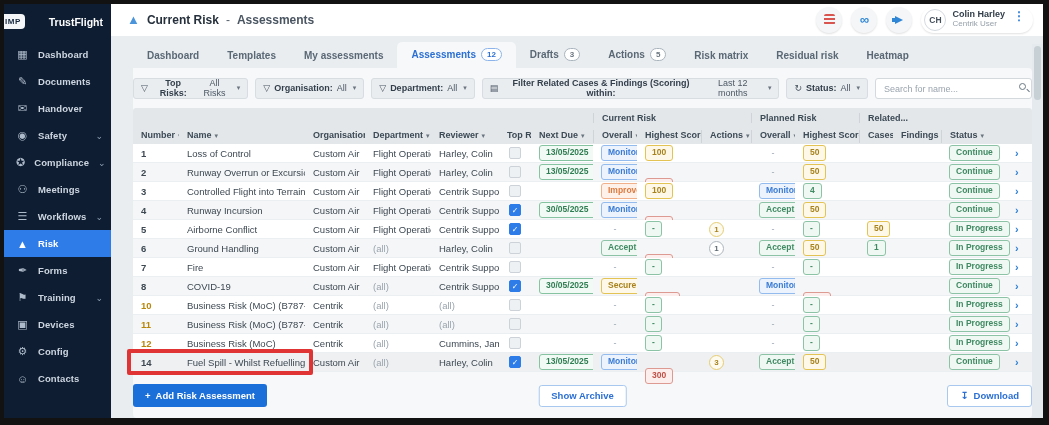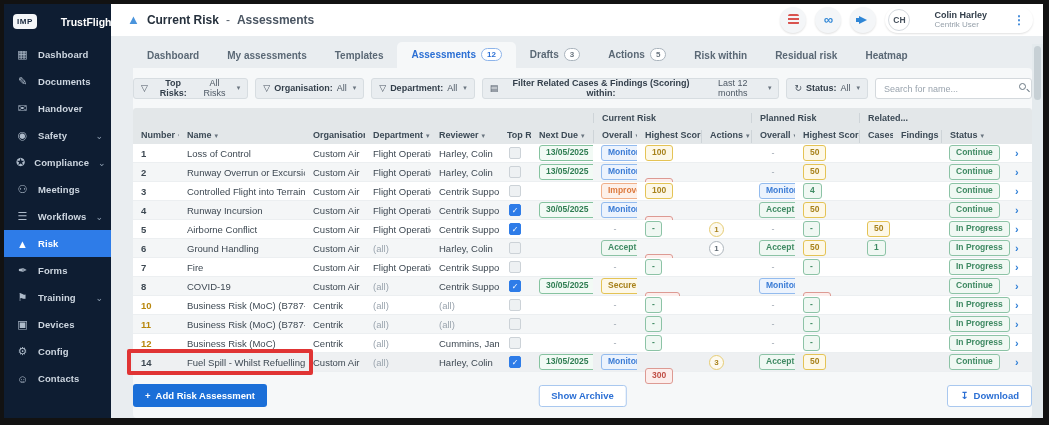--- a/index.html
+++ b/index.html
@@ -3,21 +3,21 @@
 <meta charset="utf-8">
 <style>
   * { margin:0; padding:0; box-sizing:border-box; }
   html,body { background:#222; }
   body { font-family:"Liberation Sans","DejaVu Sans",sans-serif; }
   .frame { position:relative; width:1049px; height:425px; background:#121212; padding:4px 6px 7px 4px; overflow:hidden; }
   .app { display:flex; width:100%; height:100%; background:#eef1f3; overflow:hidden; }
 
   
   .sidebar { width:107px; flex:0 0 107px; background:#0e1d32; color:#d6dde6; display:flex; flex-direction:column; }
-  .logo-row { display:flex; align-items:center; gap:24px; padding:10px 8px 12px 9px; }
+  .logo-row { display:flex; align-items:center; gap:24px; padding:10px 8px 12px 9px;justify-content:flex-end; }
   .logo-box { background:#f4f6f8; color:#16263c; font-size:8px; font-weight:bold; border-radius:4px; padding:3px 4px; letter-spacing:.5px; }
   .brand-name { color:#ffffff; font-size:10.5px; font-weight:bold; }
   .side-nav { flex:1; display:flex; flex-direction:column; }
   .side-item { display:flex; align-items:center; gap:9px; height:27px; padding:0 8px 0 12px; cursor:pointer; font-size:9.5px; color:#cdd6e0; }
   .side-item .s-icon { width:13px; font-size:11px; text-align:center; color:#aebbca; }
   .side-item.active { background:#2e7ce8; color:#ffffff; }
   .side-item.active .s-icon { color:#ffffff; }
   .side-item .s-label { flex:1; font-weight:bold; letter-spacing:.1px; }
   .side-item .s-chev { font-size:9px; color:#8fa0b3; }
 
@@ -28,21 +28,21 @@
   .risk-tri { color:#4a94dc; font-size:13px; line-height:1; }
   .page-title { font-size:12px; font-weight:bold; color:#25303c; }
   .title-sep { font-size:12px; color:#55606c; }
   .page-subtitle { font-size:12px; font-weight:bold; color:#4a5562; }
   .top-actions { display:flex; align-items:center; gap:9px; }
   .icon-btn { width:26px; height:26px; border-radius:50%; background:#f4f6f8; box-shadow:0 1px 2px rgba(0,0,0,.12); display:flex; align-items:center; justify-content:center; cursor:pointer; border:none; }
   .stripes { width:11px; height:11px; background:repeating-linear-gradient(#d9534f 0 2px, transparent 2px 4px); border-radius:2px; }
   .link-glyph { color:#2f86d6; font-size:13px; font-weight:bold; line-height:1; }
   .mega { width:0; height:0; border-top:4px solid transparent; border-bottom:4px solid transparent; border-left:8px solid #2f86d6; position:relative; }
   .mega::after { content:""; position:absolute; left:-11px; top:-2px; width:3px; height:4px; background:#2f86d6; }
-  .user-chip { display:flex; align-items:center; gap:24px; background:#ffffff; border-radius:14px; box-shadow:0 1px 2px rgba(0,0,0,.12); padding:2px 6px 2px 3px; }
+  .user-chip { display:flex; align-items:flex-start; gap:6px; background:#ffffff; border-radius:14px; box-shadow:0 1px 2px rgba(0,0,0,.12); padding:2px 6px 2px 3px; }
   .avatar { width:22px; height:22px; border-radius:50%; border:1px solid #d5dadf; background:#fff; display:flex; align-items:center; justify-content:center; font-size:8.5px; font-weight:bold; color:#45505c; }
   .user-meta { display:flex; flex-direction:column; line-height:1.15; }
   .user-name { font-size:9px; font-weight:bold; color:#313d49; }
   .user-role { font-size:8px; color:#96a0aa; }
   .kebab { color:#2f7fd6; font-size:12px; font-weight:bold; padding:0 2px; cursor:pointer; background:none; border:none; }
 
   
   .content { flex:1; padding:6px 11px 0 22px; position:relative; }
   .tabs { display:flex; align-items:flex-end; height:26px; }
   .tab { display:flex; align-items:center; gap:5px; padding:6px 14px 7px; font-size:10px; font-weight:bold; color:#5a6875; cursor:pointer; border-radius:5px 5px 0 0; }
@@ -206,39 +206,39 @@
           </div>
         </div>
       </header>
 
       <div class="content">
         <nav class="tabs" id="tabs">
             <div class="tab">
               <span>Dashboard</span>
             </div>
             <div class="tab">
+              <span>Templates</span>
+            </div>
+            <div class="tab">
               <span>My assessments</span>
-            </div>
-            <div class="tab">
-              <span>Templates</span>
             </div>
             <div class="tab active">
               <span>Assessments</span>
               <span class="tab-count">12</span>
             </div>
             <div class="tab">
               <span>Drafts</span>
               <span class="tab-count">3</span>
             </div>
             <div class="tab">
               <span>Actions</span>
               <span class="tab-count">5</span>
             </div>
             <div class="tab">
-              <span>Risk within</span>
+              <span>Risk matrix</span>
             </div>
             <div class="tab">
               <span>Residual risk</span>
             </div>
             <div class="tab">
               <span>Heatmap</span>
             </div>
           </nav>
         <div class="panel">
           <div class="filters-row" id="filters">

